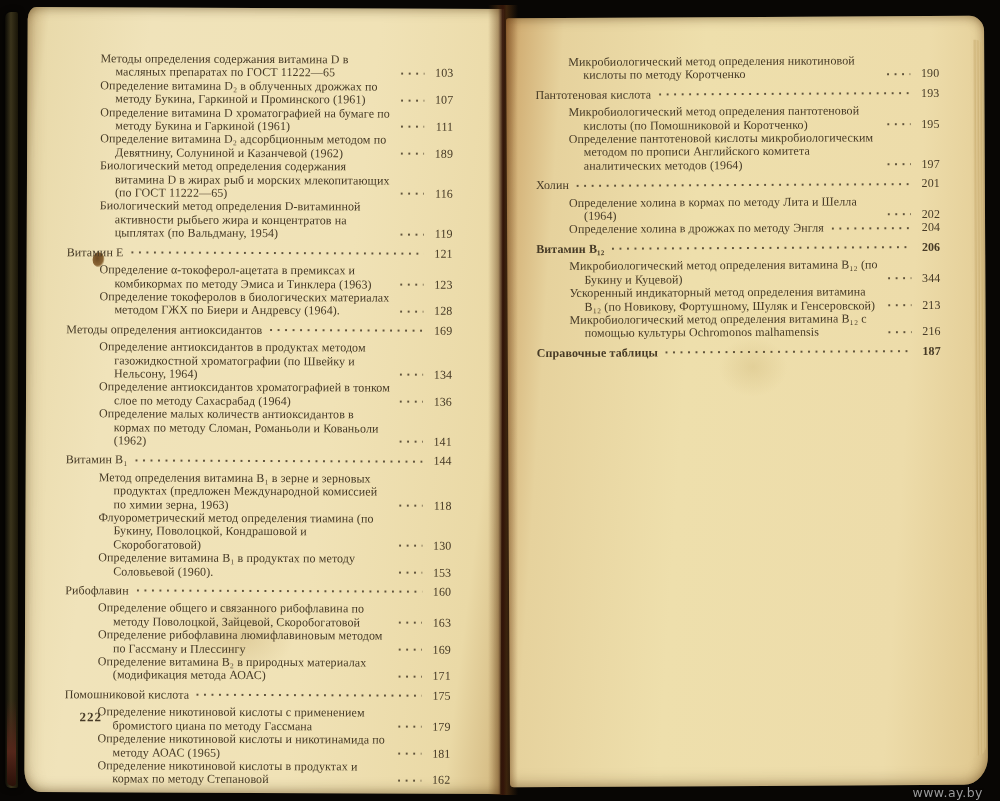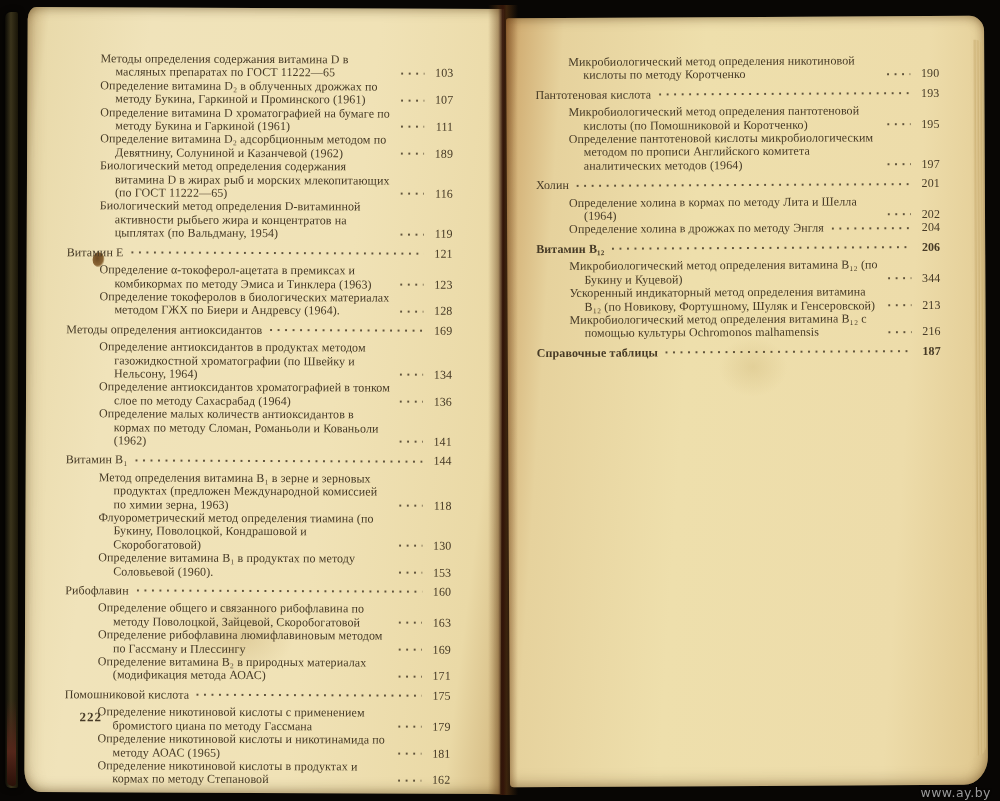--- a/index.html
+++ b/index.html
@@ -92,21 +92,21 @@
     background: radial-gradient(ellipse at 40% 40%, #6d4a22 0%, #8a6534 55%, rgba(138,101,52,0) 75%);
     border-radius:50%; }
   .stain2 { position:absolute; left:160px; top:580px; width:110px; height:90px;
     background: radial-gradient(ellipse, rgba(190,160,95,.35) 0%, rgba(190,160,95,0) 70%);
     border-radius:50%; }
   .stain3 { position:absolute; left:210px; top:320px; width:70px; height:60px;
     background: radial-gradient(ellipse, rgba(200,175,110,.3) 0%, rgba(200,175,110,0) 70%);
     border-radius:50%; }
 
   .watermark {
-    position:absolute; right:9px; bottom:1px; z-index:9;
+    position:absolute; right:17px; bottom:1px; z-index:9;
     font-family:"DejaVu Sans", sans-serif; font-size:12.5px; letter-spacing:.5px;
     color: var(--wm, #9a9a9a); text-shadow: 0 0 2px rgba(0,0,0,.9);
   }
 </style>
 </head>
 <body>
 
 <div class="scene">
 
   <div class="cover-edge"></div>

